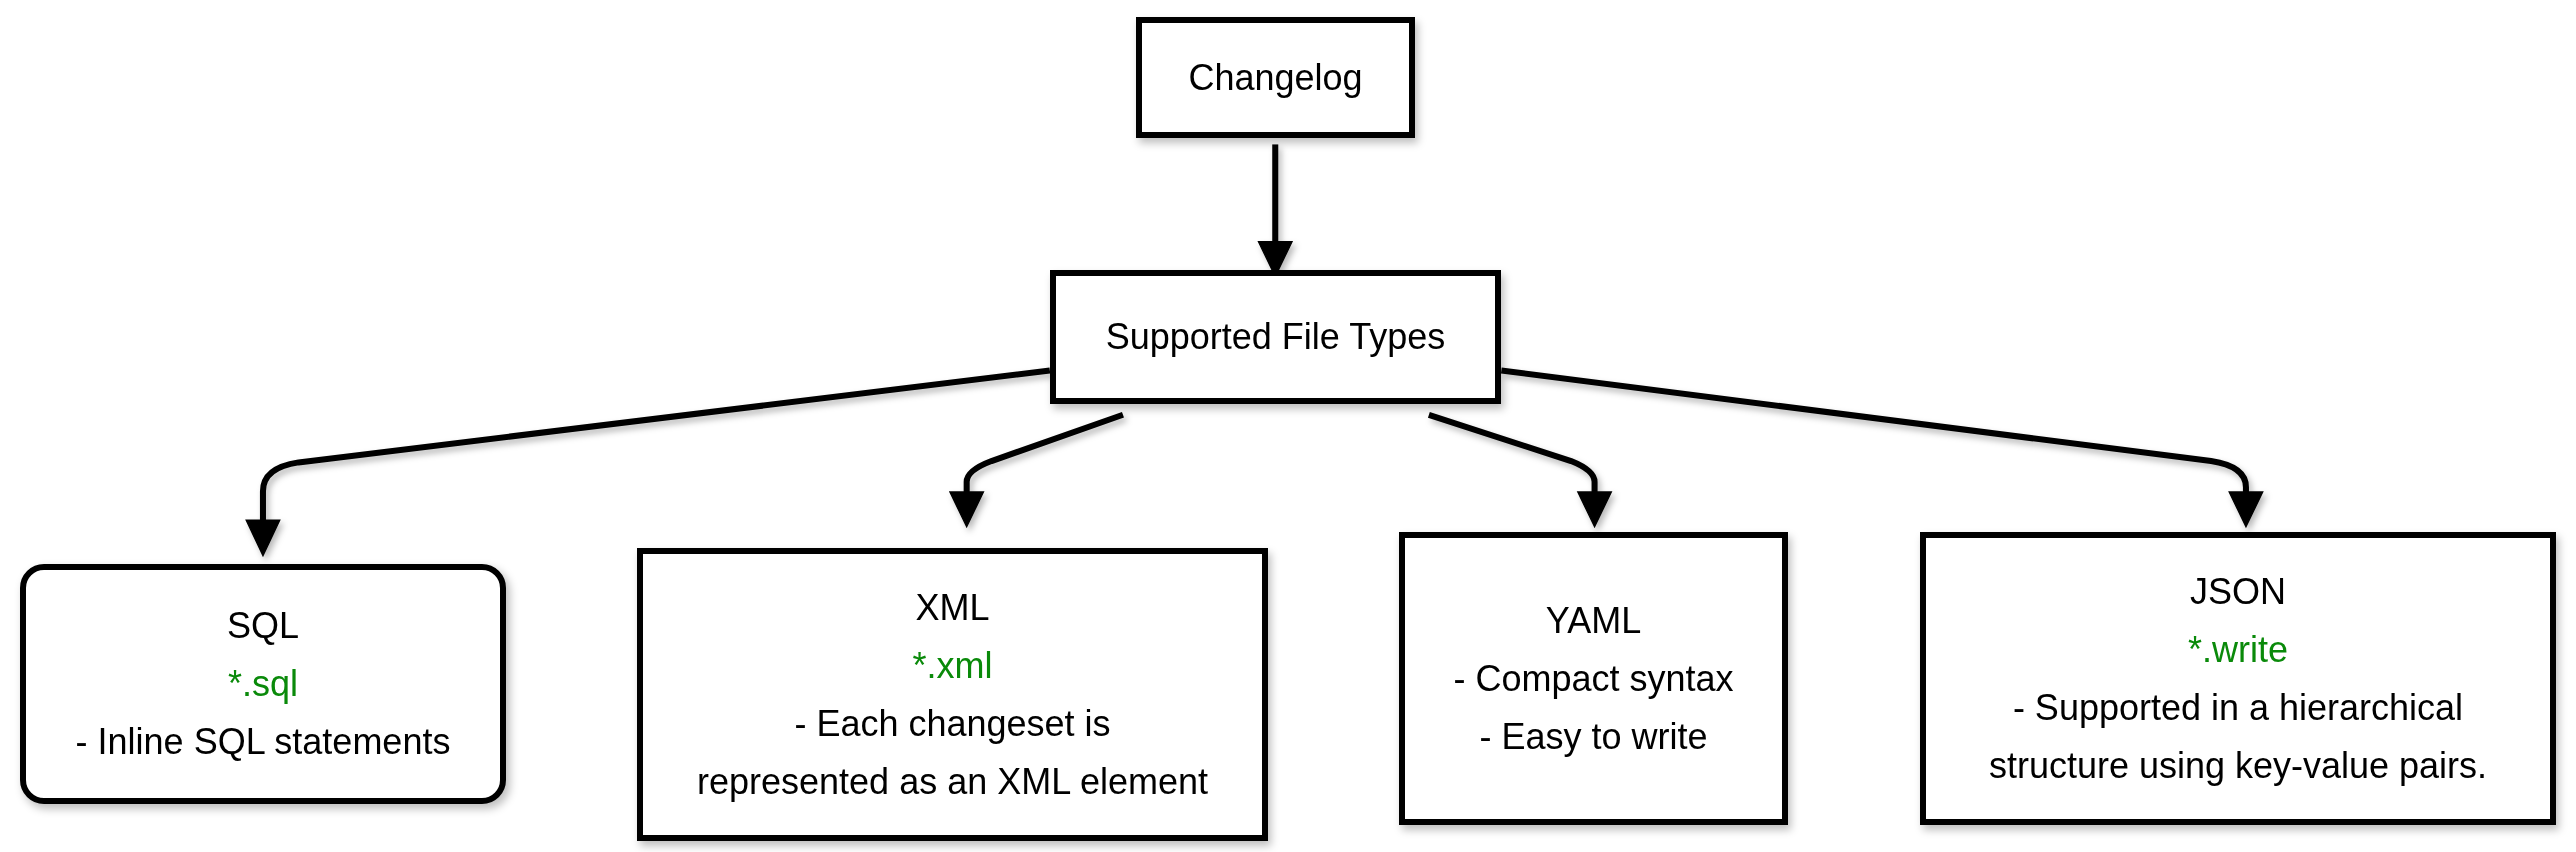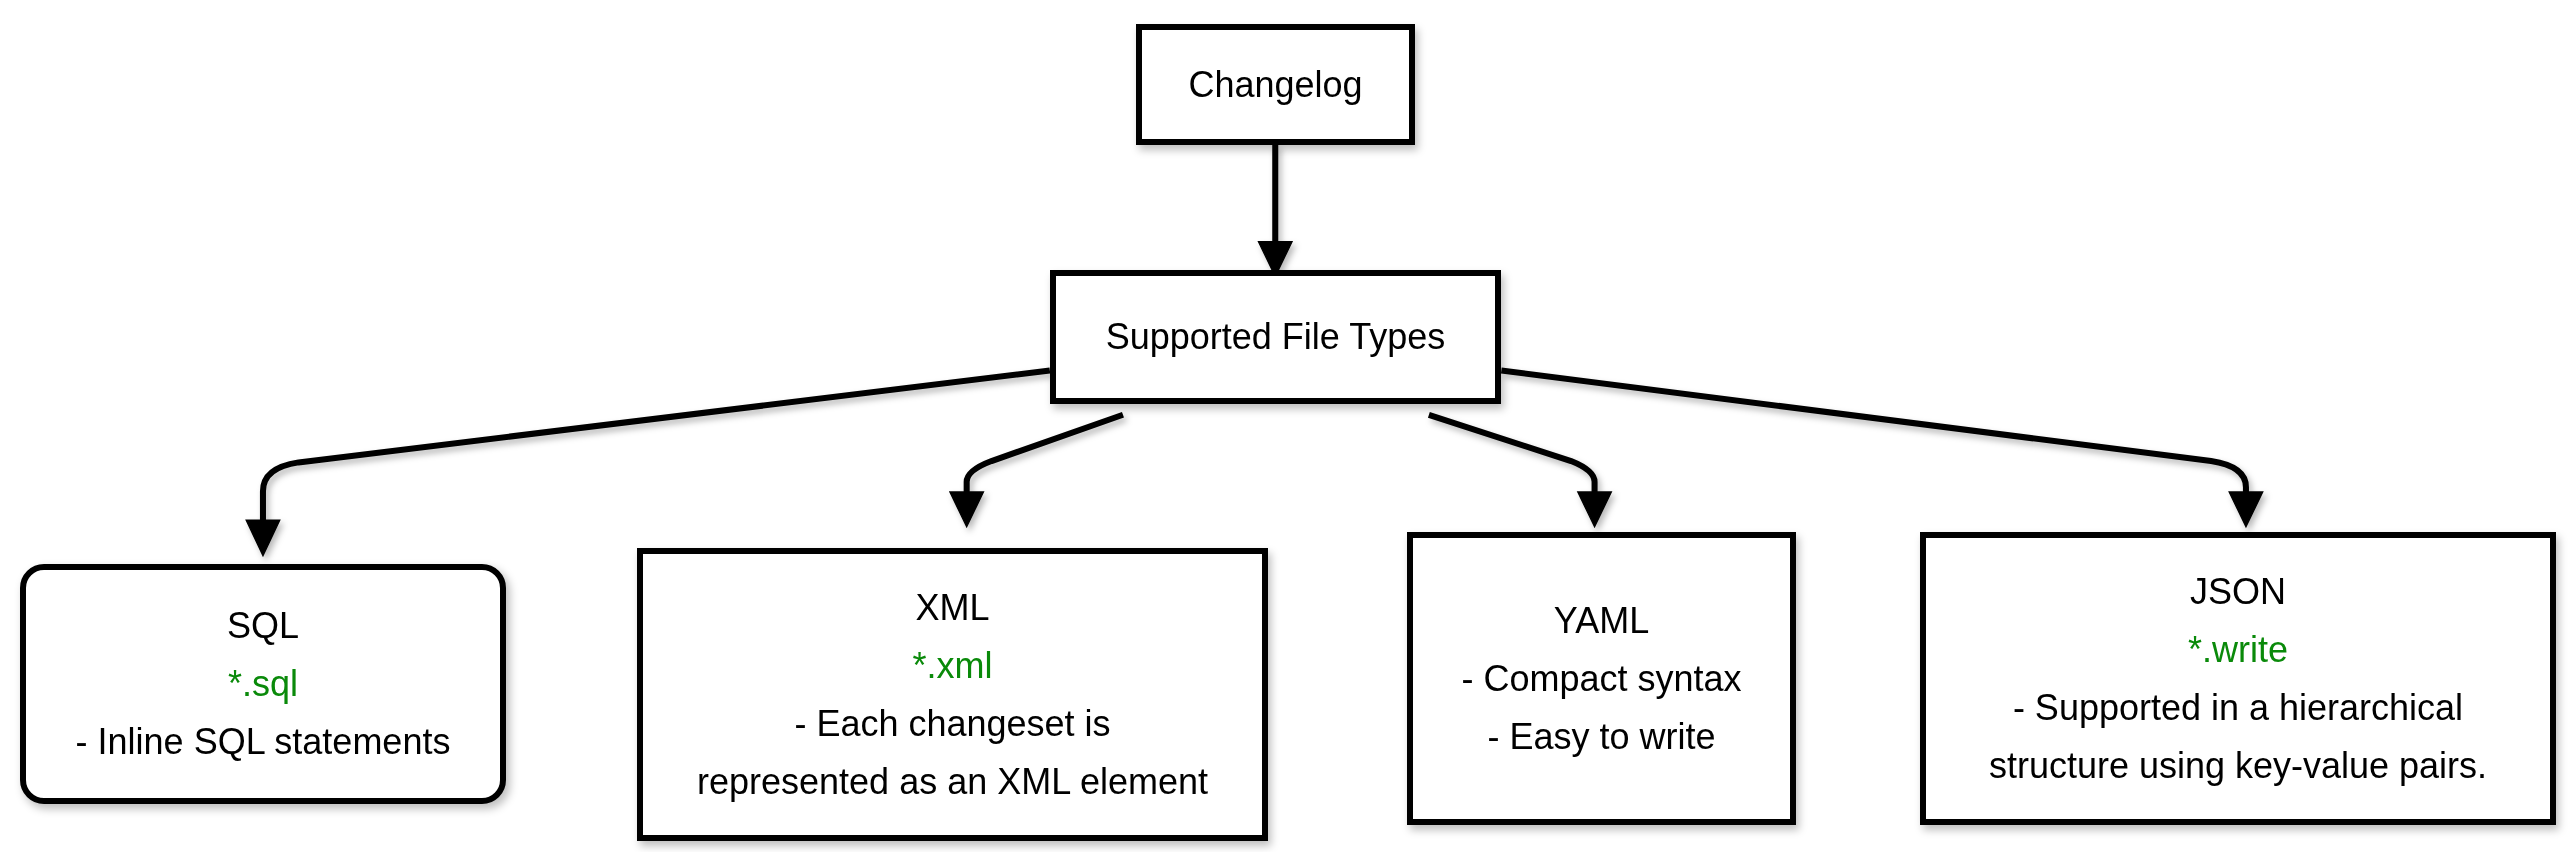--- a/index.html
+++ b/index.html
@@ -49,25 +49,25 @@
     flex-direction: column;
     align-items: center;
     justify-content: center;
     text-align: center;
     font-size: 36px;
     line-height: 58px;
   }
   .node .line { white-space: nowrap; }
   .pattern { color: var(--pattern-color); }
 
-  #box-changelog { left: 1136px; top: 24px;  width: 279px; height: 121px; }
+  #box-changelog { left: 1136px; top: 17px;  width: 279px; height: 121px; }
   #box-hub       { left: 1050px; top: 270px; width: 451px; height: 134px; }
   #box-sql       { left: 20px;   top: 564px; width: 486px; height: 240px; border-radius: 24px; }
   #box-xml       { left: 637px;  top: 548px; width: 631px; height: 293px; }
-  #box-yaml      { left: 1399px; top: 532px; width: 389px; height: 293px; margin-left: 8px; }
+  #box-yaml      { left: 1399px; top: 532px; width: 389px; height: 293px; }
   #box-json      { left: 1920px; top: 532px; width: 636px; height: 293px; }
 </style>
 </head>
 <body>
 
 <div class="canvas">
 
   <svg class="edges-layer" viewBox="0 0 3840 1271" xmlns="http://www.w3.org/2000/svg">
 
     <g>

